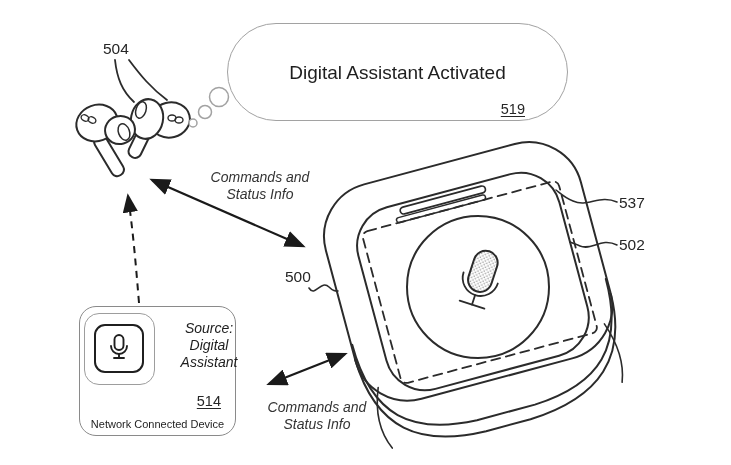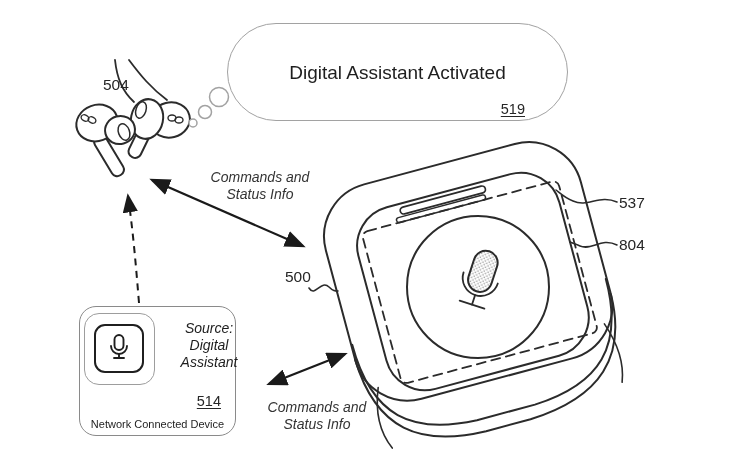--- a/index.html
+++ b/index.html
@@ -37,21 +37,21 @@
     position:absolute;left:9px;top:10px;width:50px;height:49px;
     border:2.6px solid #1f1f1f;border-radius:11px;box-sizing:border-box;
     display:flex;align-items:center;justify-content:center;
   }
   .device-source{position:absolute;left:84px;top:13px;width:90px;
     font-size:14px;line-height:17px;text-align:center;color:#1e1e1e;}
   .device-ref{position:absolute;right:14px;top:86px;font-size:14.5px;}
   .device-name{position:absolute;left:0;right:0;bottom:5px;text-align:center;
     font-size:11px;color:#1e1e1e;}
 
-  .lbl-504{left:103px;top:40px;margin-top:36px;}
+  .lbl-504{left:103px;top:40px;}
   .lbl-500{left:285px;top:268px;}
   .lbl-537{left:619px;top:194px;}
   .lbl-502{left:619px;top:236px;}
   .cap-top{left:189px;top:169px;width:142px;}
   .cap-audio{left:55px;top:226px;width:95px;}
   .cap-bottom{left:247px;top:399px;width:140px;}
 </style>
 </head>
 <body>
 
@@ -127,21 +127,21 @@
   </svg>
 
   <div class="abs bubble">
     <div class="bubble-title">Digital Assistant Activated</div>
     <div class="bubble-ref ref ref-underline">519</div>
   </div>
 
   <div class="abs ref lbl-504">504</div>
   <div class="abs ref lbl-500">500</div>
   <div class="abs ref lbl-537">537</div>
-  <div class="abs ref lbl-502">804</div>
+  <div class="abs ref lbl-502">502</div>
 
   <div class="abs cap multiline cap-top">Commands and
 Status Info</div>
   <div class="abs cap multiline cap-bottom">Commands and
 Status Info</div>
 
   <div class="abs device-box">
     <div class="device-icon-outer">
       <div class="device-icon-inner">
         <svg width="30" height="34" viewBox="0 0 30 34">

